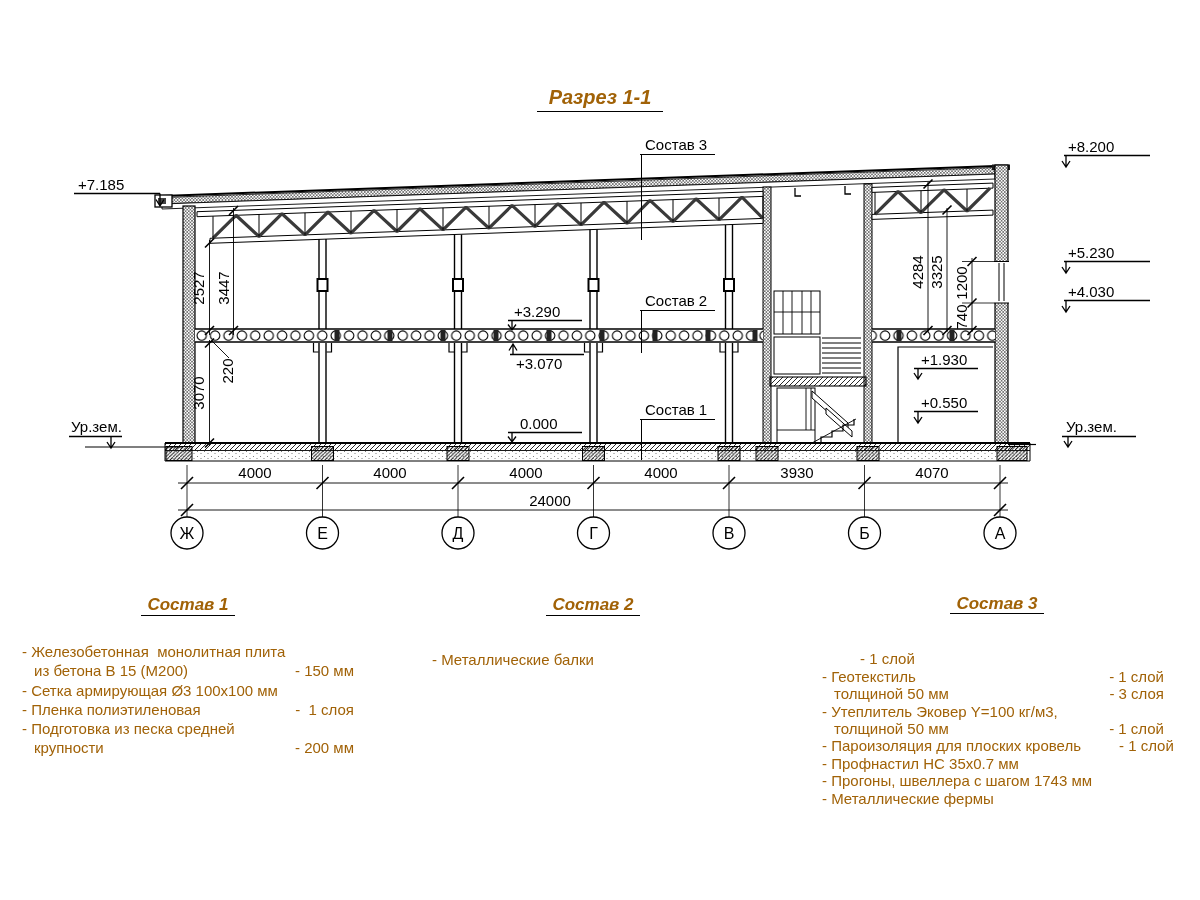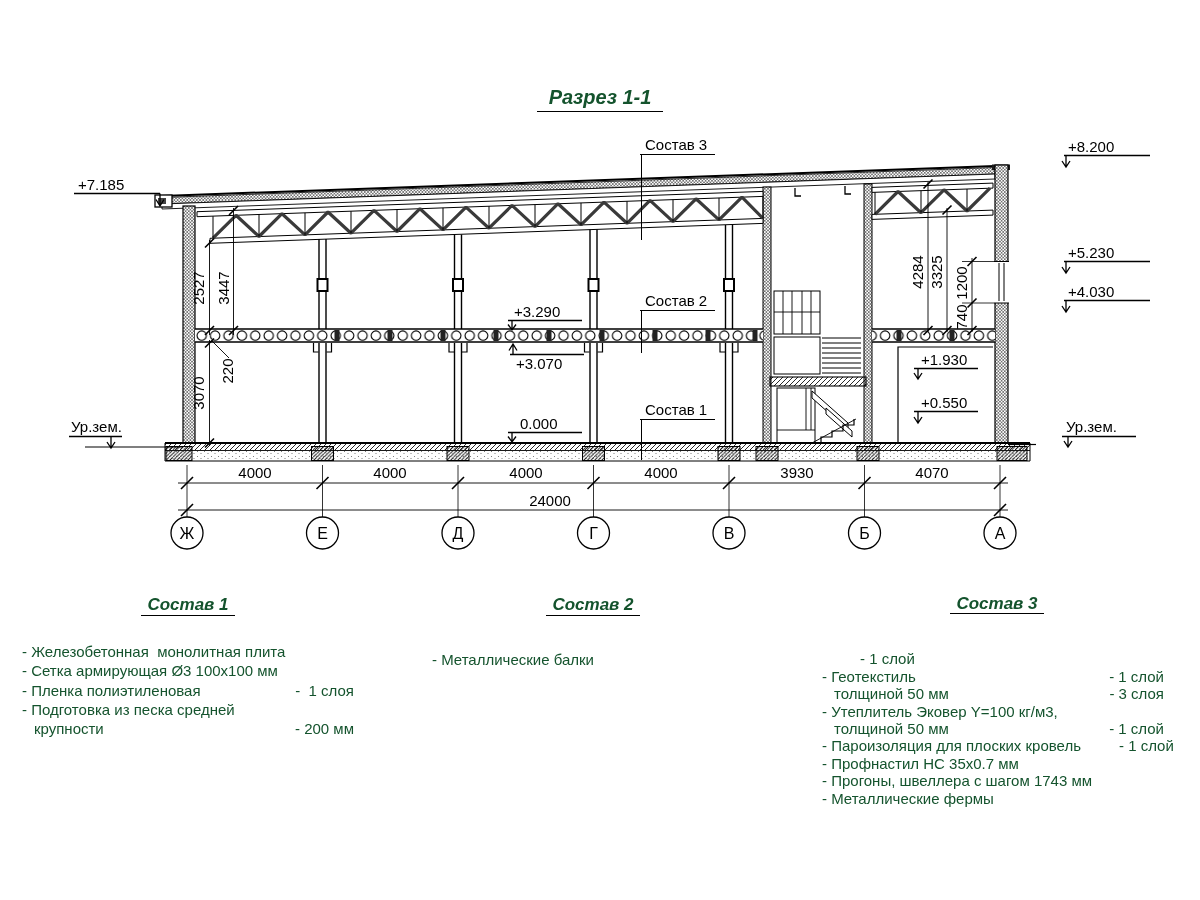--- a/index.html
+++ b/index.html
@@ -1,17 +1,17 @@
 <!DOCTYPE html>
 <html><head>
 <meta charset="utf-8">
 <style>
   html,body{margin:0;padding:0;background:#fff;}
   #page{position:relative;width:1200px;height:900px;background:#fff;overflow:hidden;
-        font-family:"Liberation Sans",sans-serif;color:#14532d;}
+        font-family:"Liberation Sans",sans-serif;color:#a16207;}
   #title{position:absolute;left:0;top:86px;width:1200px;text-align:center;}
   #title span{display:inline-block;font-size:20px;font-style:italic;font-weight:bold;
         border-bottom:1.6px solid #000;padding:0 12px 2px 12px;}
   svg text{font-family:"Liberation Sans",sans-serif;fill:#000;}
   .dt{font-size:15px;}
   .ax{font-size:16px;}
   
   .leg{position:absolute;font-size:15px;line-height:19.2px;}
   .leg .ltitle{text-align:center;margin-bottom:26px;}
   .leg .ltitle span{display:inline-block;font-size:17px;font-style:italic;font-weight:bold;
@@ -313,20 +313,24 @@
     </g>
   </svg>
 
   
   <div id="leg1" class="leg">
     <div class="ltitle"><span>Состав 1</span></div>
     <div class="lrow">
         <span class="lt">- Железобетонная  монолитная плита</span>
         <span class="lv"></span>
       </div>
+    <div class="lrow cont">
+        <span class="lt">из бетона В 15 (М200)</span>
+        <span class="lv">- 150 мм</span>
+      </div>
     <div class="lrow">
         <span class="lt">- Сетка армирующая Ø3 100х100 мм</span>
         <span class="lv"></span>
       </div>
     <div class="lrow">
         <span class="lt">- Пленка полиэтиленовая</span>
         <span class="lv">-  1 слоя</span>
       </div>
     <div class="lrow">
         <span class="lt">- Подготовка из песка средней</span>

